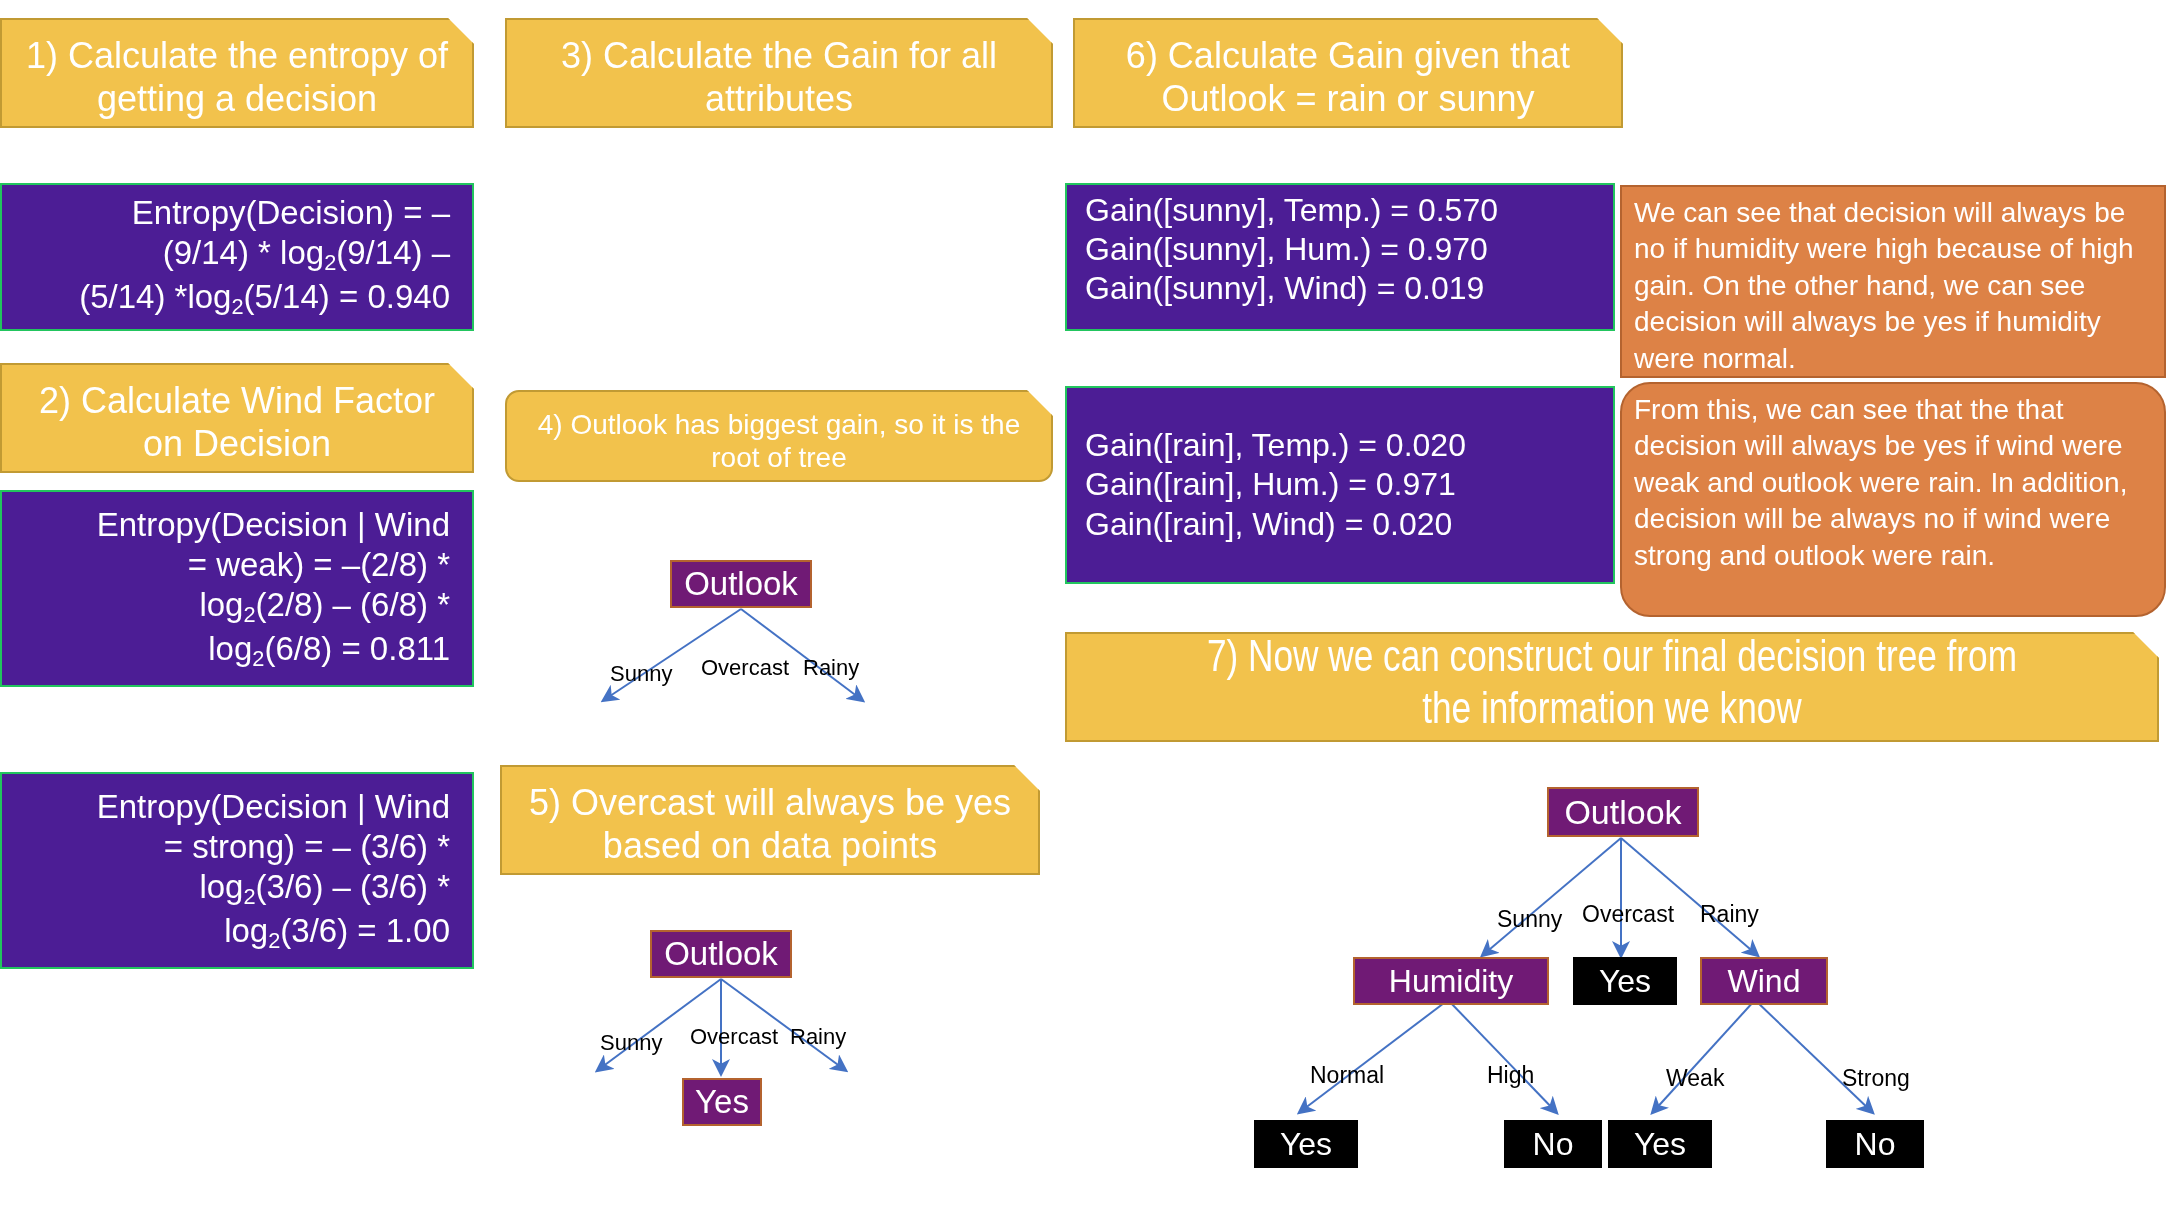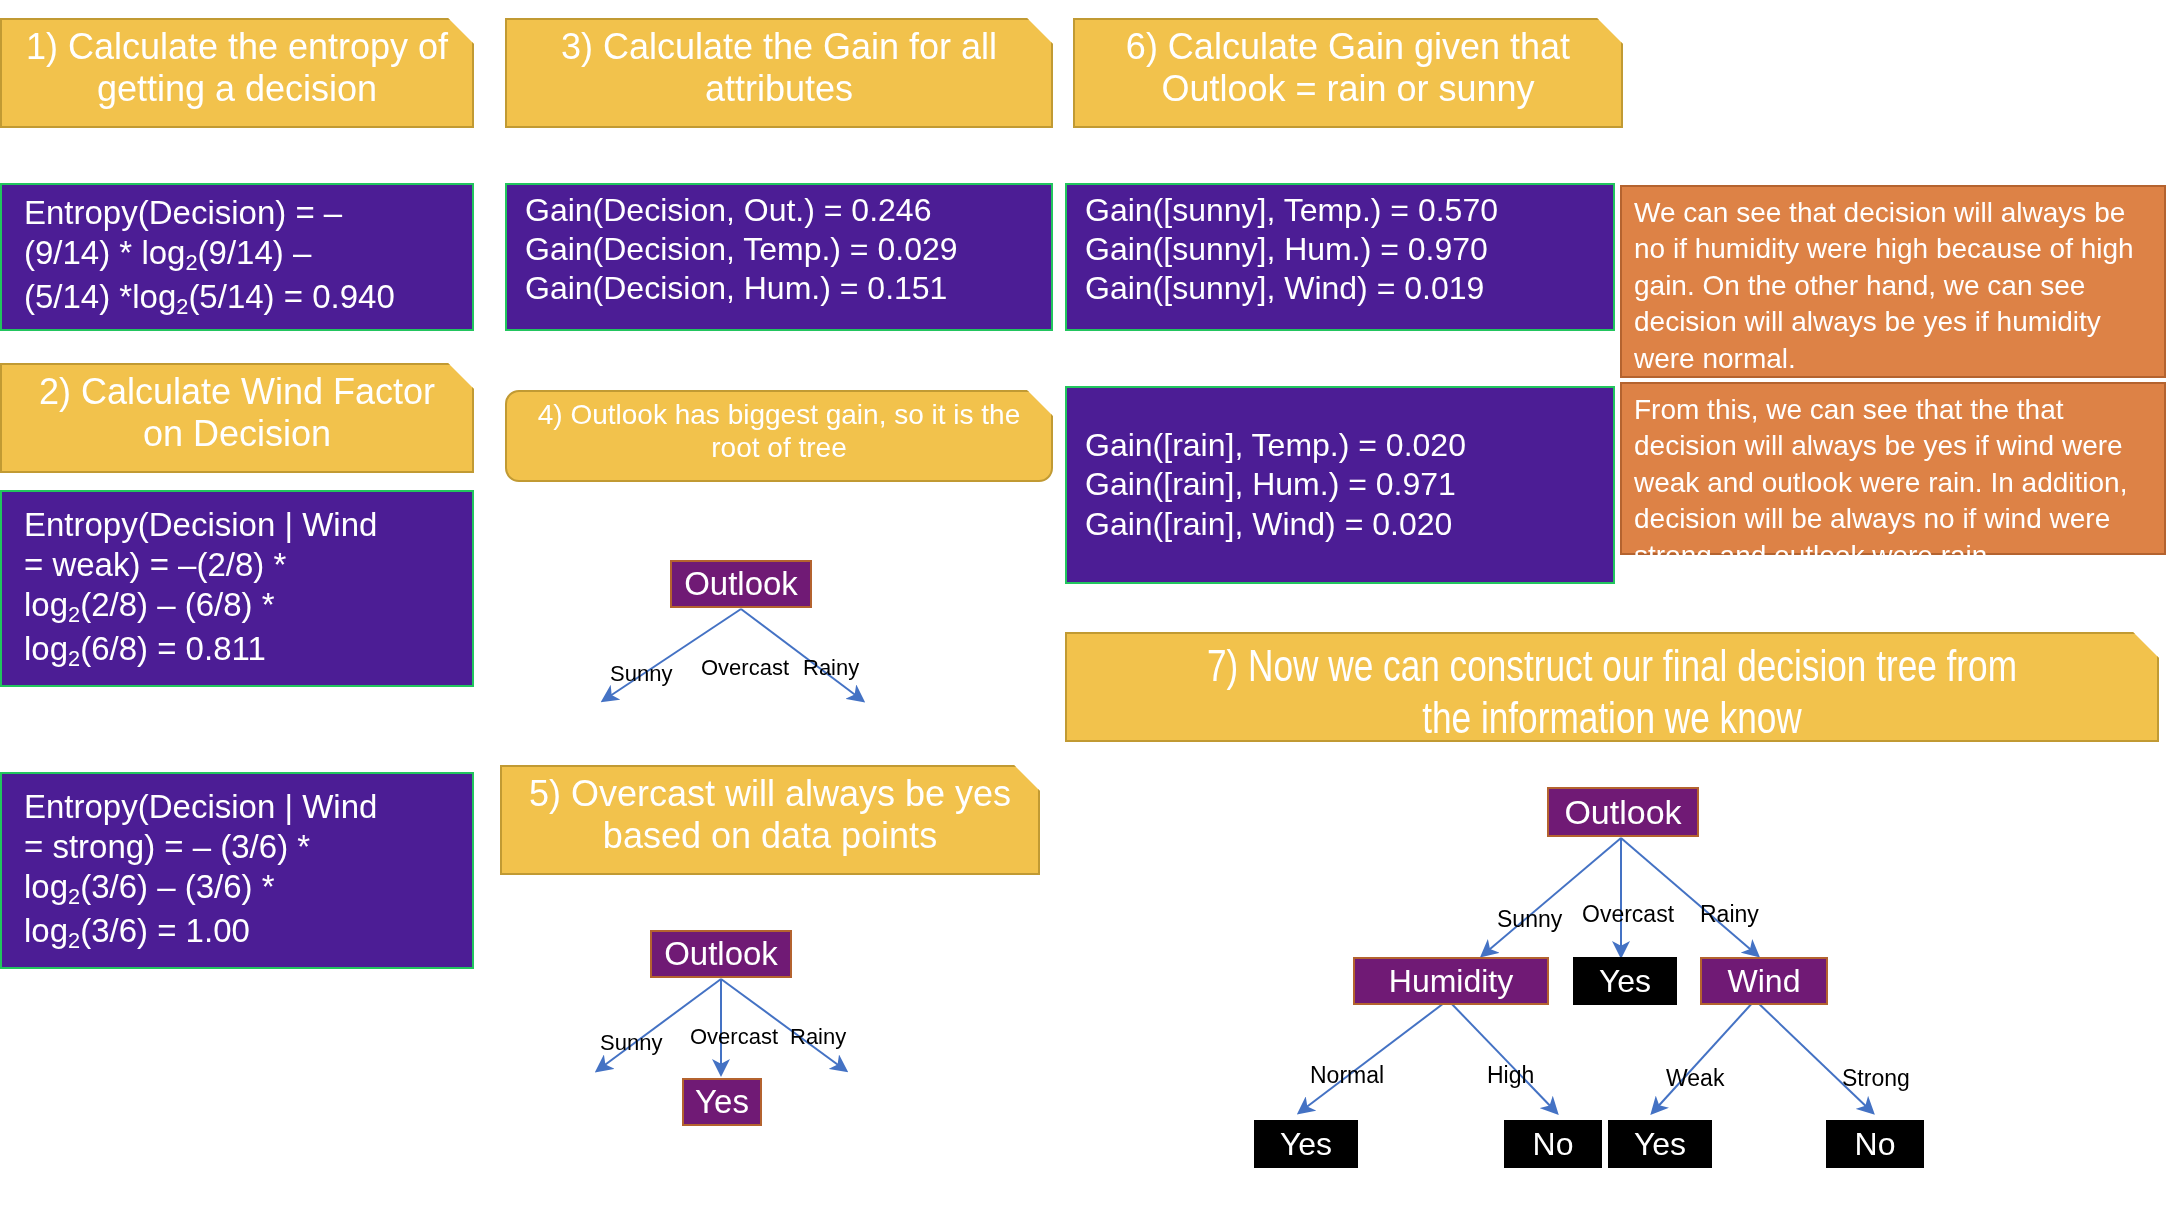--- a/index.html
+++ b/index.html
@@ -5,21 +5,21 @@
 <style>
   html,body{margin:0;padding:0;background:#ffffff;}
   body{
     width:2166px;height:1220px;position:relative;overflow:hidden;
     font-family:"Liberation Sans",sans-serif;
     -webkit-font-smoothing:antialiased;
   }
   .canvas{position:absolute;left:0;top:0;width:2166px;height:1220px;background:#fff;}
 
   
-  .box{position:absolute;box-sizing:border-box;display:flex;align-items:flex-start;justify-content:center;}
+  .box{position:absolute;box-sizing:border-box;display:flex;align-items:flex-end;justify-content:center;}
 
   
   .banner{
     background:#F2C24C;
     border:2px solid #C19A33;
     color:#ffffff;
     text-align:center;
     line-height:1.18;
     padding:6px 14px;
     clip-path:polygon(0 0, calc(100% - 26px) 0, 100% 26px, 100% 100%, 0 100%);
@@ -103,25 +103,20 @@
     <span class="line">Entropy(Decision | Wind</span>
     <span class="line">= strong) = – (3/6) *</span>
     <span class="line"><span>log</span><sub>2</sub><span>(3/6) – (3/6) *</span></span>
     <span class="line"><span>log</span><sub>2</sub><span>(3/6) = 1.00</span></span>
   </div>
 
   <div class="box banner" style="left:505px;top:18px;width:548px;height:110px;font-size:36px;">
     <span class="txt">3)  Calculate the Gain for all attributes</span>
   </div>
 
-  <div class="box formula left-align" style="left:505px;top:183px;width:548px;height:148px;font-size:32px;flex-direction:column;align-items:flex-start;padding-left:18px;">
-    <span class="line">Gain(Decision, Out.) = 0.246</span>
-    <span class="line">Gain(Decision, Temp.) = 0.029</span>
-    <span class="line">Gain(Decision, Hum.) = 0.151</span>
-  </div>
 
   <div class="box banner" style="left:505px;top:390px;width:548px;height:92px;font-size:28px;border-radius:14px;">
     <span class="txt">4)  Outlook has biggest gain, so it is the root of tree</span>
   </div>
 
   <div class="node" style="left:670px;top:560px;width:142px;height:48px;font-size:33px;">
     <span>Outlook</span>
   </div>
   <svg class="arrows" width="2166" height="1220">
     <defs>
@@ -168,21 +163,21 @@
   <div class="box formula left-align" style="left:1065px;top:386px;width:550px;height:198px;font-size:32px;flex-direction:column;align-items:flex-start;padding-left:18px;justify-content:center;">
     <span class="line">Gain([rain], Temp.) = 0.020</span>
     <span class="line">Gain([rain], Hum.) = 0.971</span>
     <span class="line">Gain([rain], Wind) = 0.020</span>
   </div>
 
   <div class="box note" style="left:1620px;top:185px;width:546px;height:193px;font-size:28px;">
     <span>We can see that decision will always be no if humidity were high because of high gain. On the other hand, we can see decision will always be yes if humidity were normal.</span>
   </div>
 
-  <div class="box note" style="left:1620px;top:382px;width:546px;height:173px;font-size:28px;">
+  <div class="box note" style="left:1620px;top:382px;width:546px;height:235px;font-size:28px;border-radius:30px;">
     <span>From this, we can see that the that decision will always be yes if wind were weak and outlook were rain. In addition, decision will be always no if wind were strong and outlook were rain.</span>
   </div>
 
   <div class="box banner" style="left:1065px;top:632px;width:1094px;height:110px;font-size:44px;">
     <span class="txt cond">7) Now we can construct our final decision tree from the information we know</span>
   </div>
 
   <svg class="arrows" width="2166" height="1220">
 
     <line x1="1621" y1="838" x2="1483" y2="955" stroke="#4472C4" stroke-width="2" marker-end="url(#ah)"></line>

